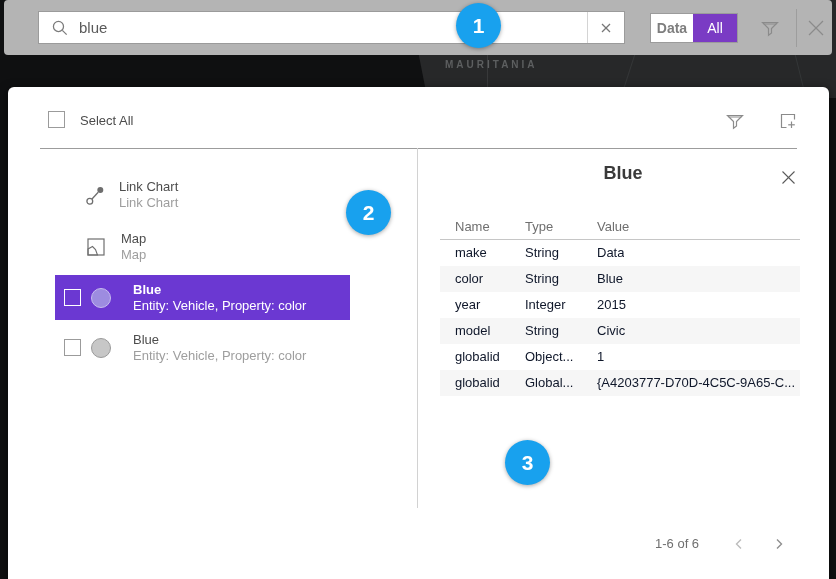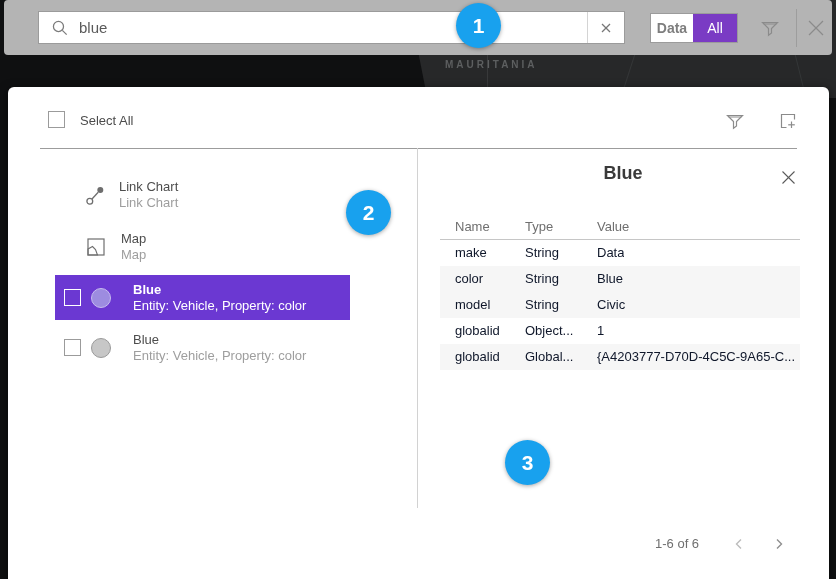--- a/index.html
+++ b/index.html
@@ -224,20 +224,25 @@
     <div class="trow">
       <span class="col-name">make</span>
       <span class="col-type">String</span>
       <span class="col-value">Data</span>
     </div>
     <div class="trow zebra">
       <span class="col-name">color</span>
       <span class="col-type">String</span>
       <span class="col-value">Blue</span>
     </div>
+    <div class="trow">
+      <span class="col-name">year</span>
+      <span class="col-type">Integer</span>
+      <span class="col-value">2015</span>
+    </div>
     <div class="trow zebra">
       <span class="col-name">model</span>
       <span class="col-type">String</span>
       <span class="col-value">Civic</span>
     </div>
     <div class="trow">
       <span class="col-name">globalid</span>
       <span class="col-type">Object...</span>
       <span class="col-value">1</span>
     </div>

